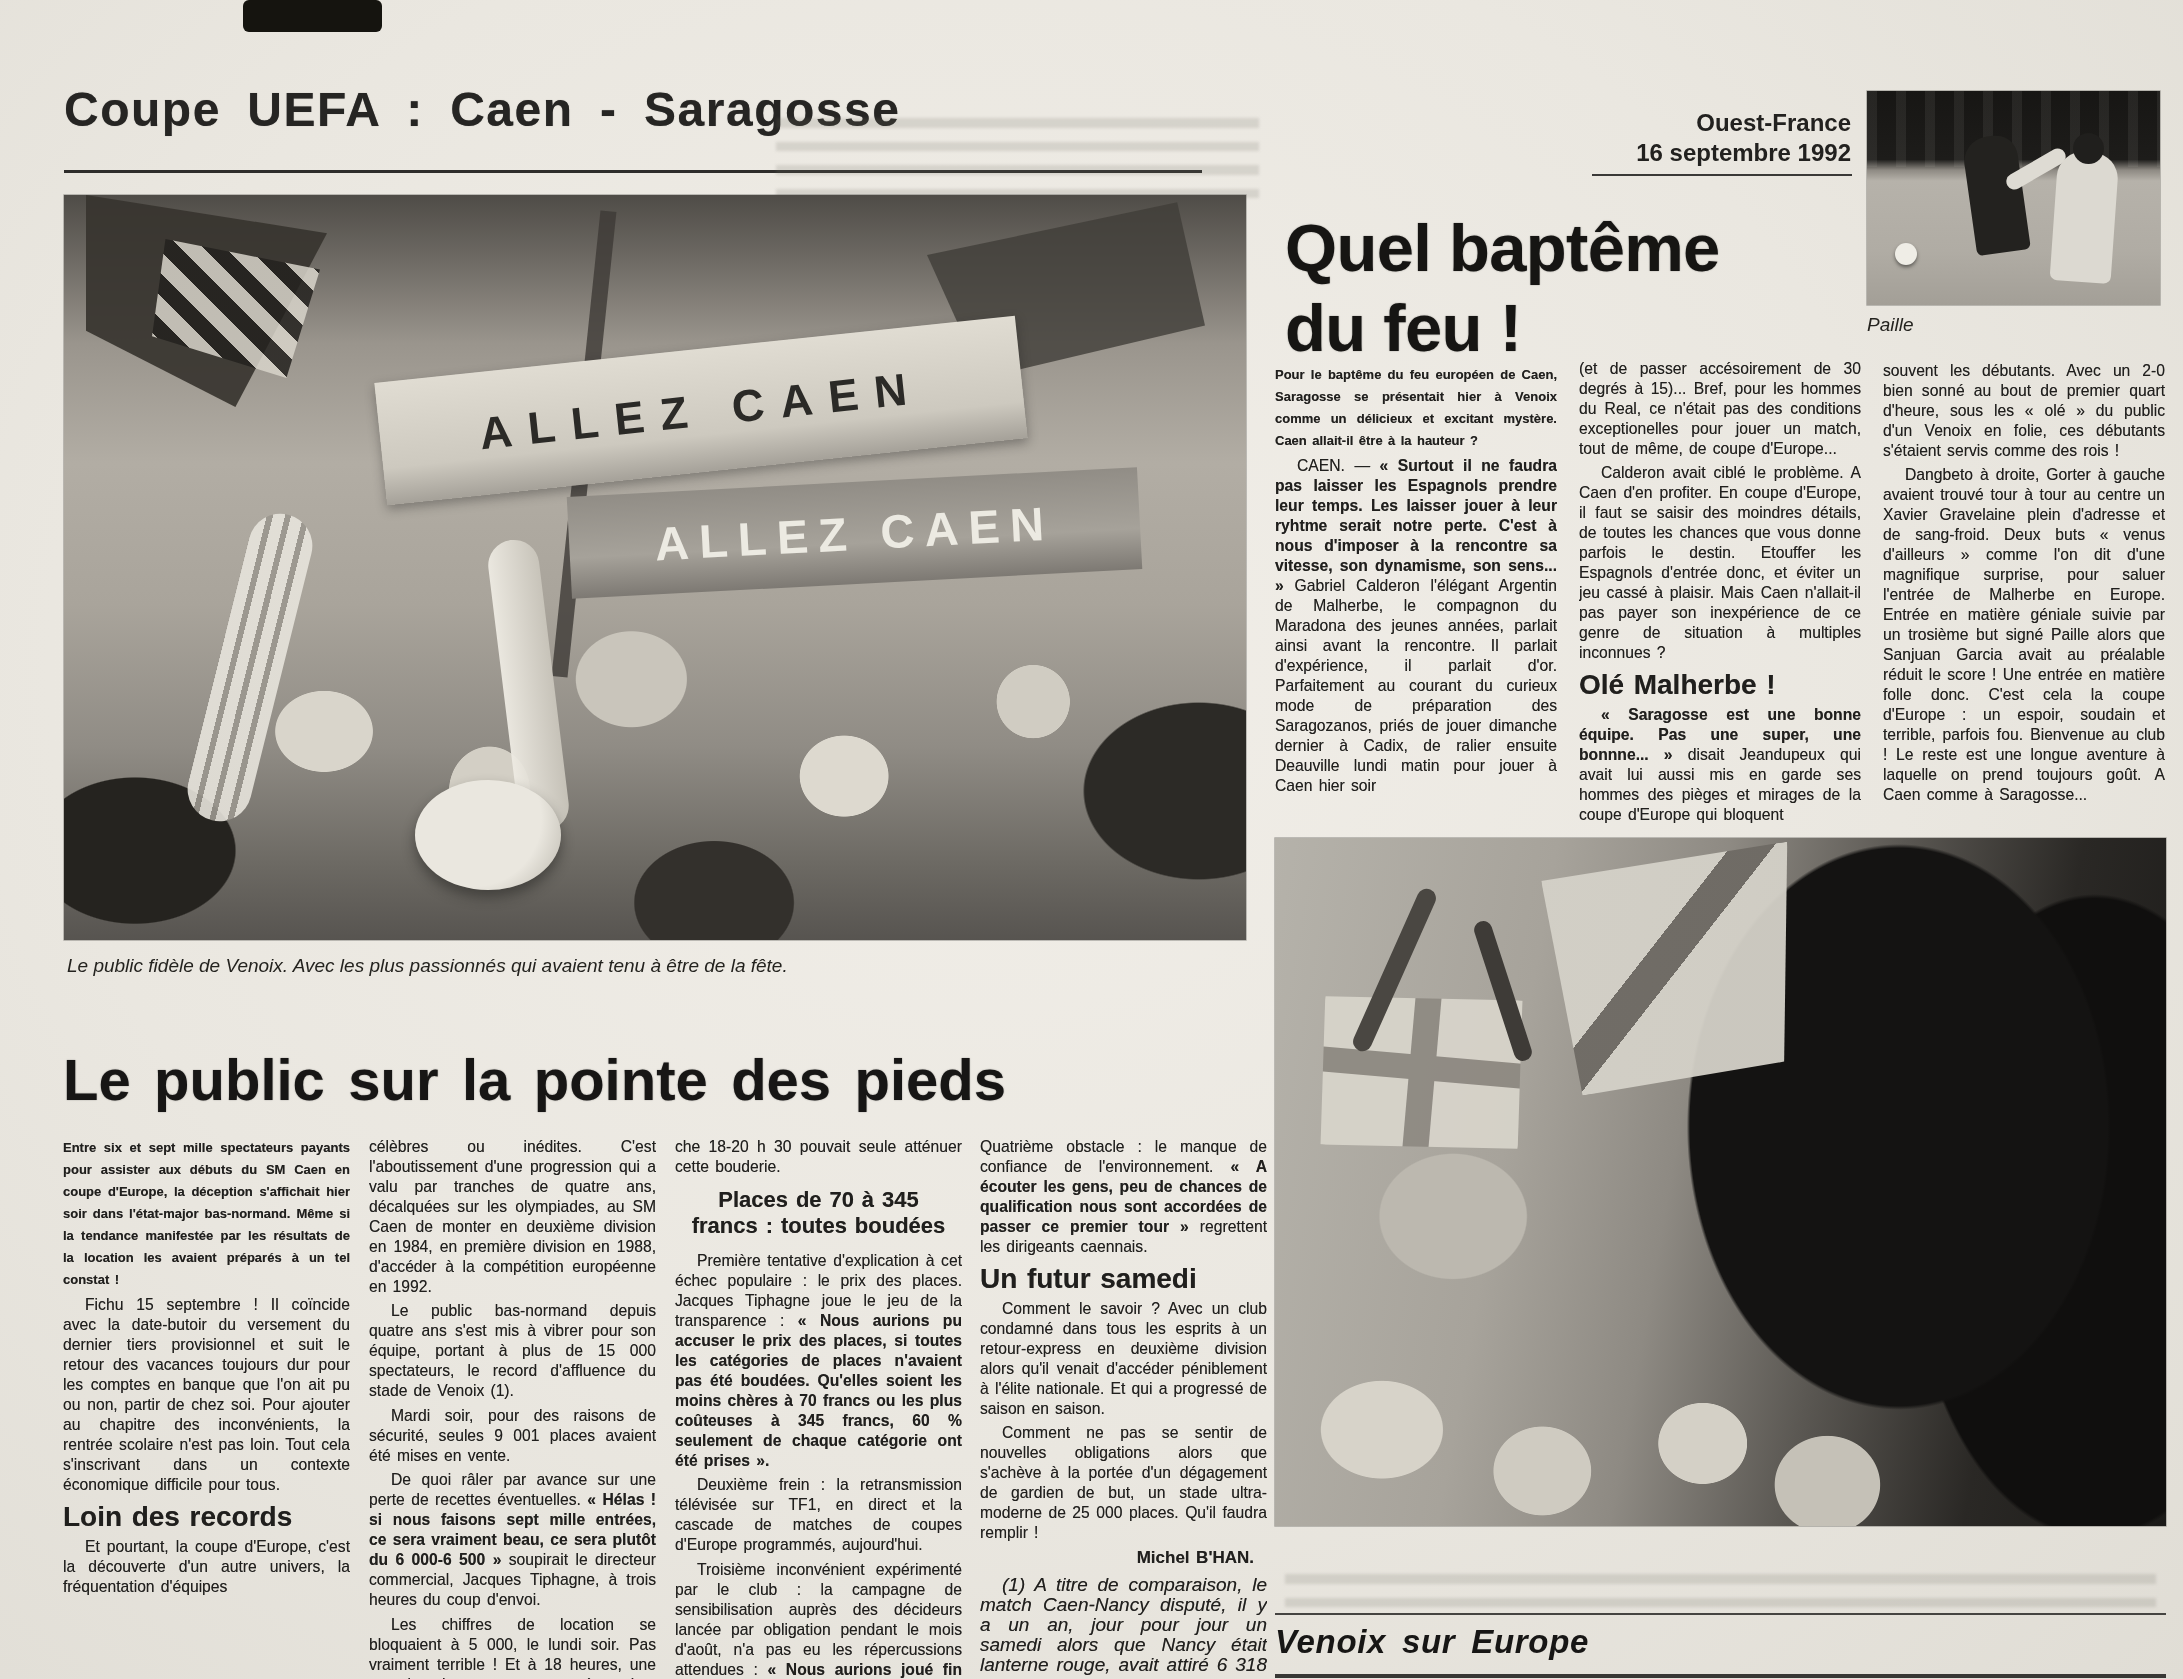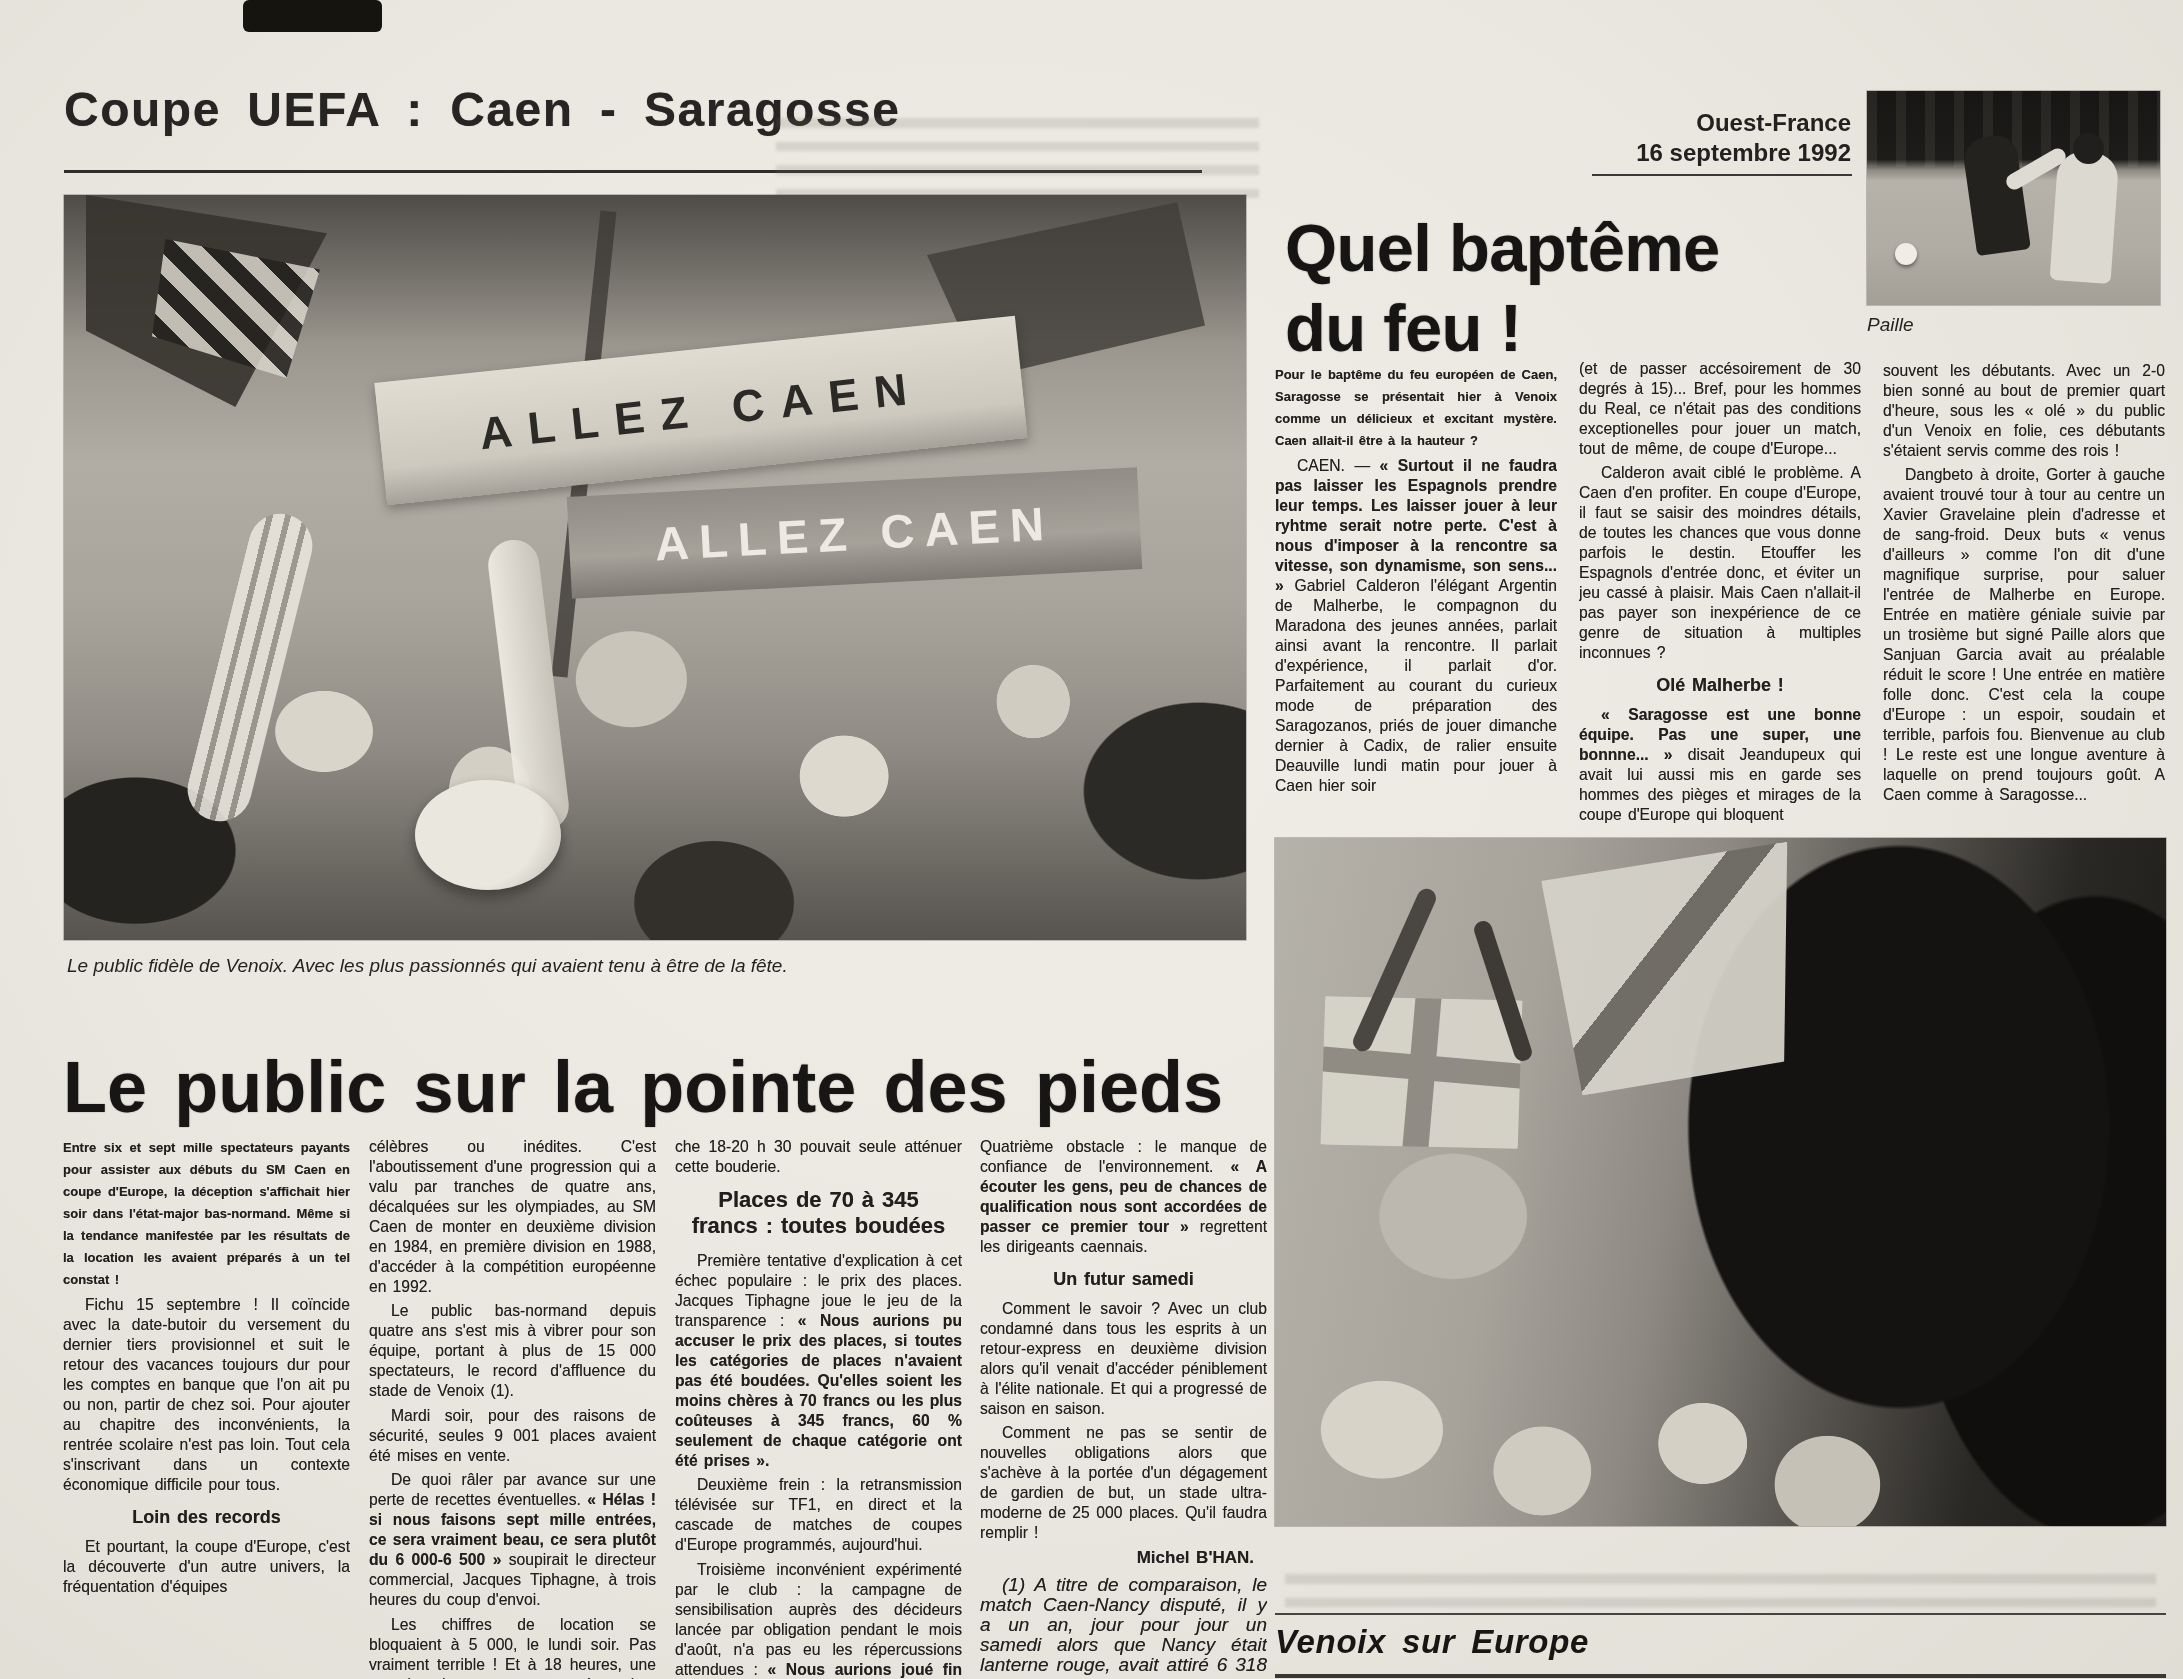--- a/index.html
+++ b/index.html
@@ -7,31 +7,31 @@
         background:radial-gradient(ellipse at 45% 40%, #f1eee8 0%, #eae7e0 55%, #e0ddd5 100%);
         font-family:"Liberation Sans","DejaVu Sans",sans-serif;color:#1c1b19;}
   .abs{position:absolute;}
   
   .kicker{left:64px;top:82px;width:1185px;font-size:48px;font-weight:bold;letter-spacing:1.5px;word-spacing:11.7px;color:#262523;text-shadow:0 0 0.7px rgba(20,20,20,.5);}
   .kicker-rule{left:64px;top:170px;width:1138px;height:2.9px;background:#2e2d2b;}
   .masthead{left:1573px;top:108px;width:278px;text-align:right;font-size:24px;font-weight:bold;line-height:30px;color:#22211f;}
   .masthead-rule{left:1592px;top:174px;width:260px;height:2.2px;background:#3a3937;}
   .main-title{left:1275px;top:198px;width:527px;font-size:67px;line-height:80px;font-weight:bold;color:#161513;letter-spacing:-0.7px;text-shadow:0 0 1.5px rgba(10,10,10,.4);}
   .main-title span{display:block;}
-  .bottom-title{left:63px;top:1046px;width:1215px;font-size:72px;font-weight:bold;letter-spacing:0px;word-spacing:7.3px;color:#171615;text-shadow:0 0 1.5px rgba(10,10,10,.4);}
+  .bottom-title{left:63px;top:1046px;width:1215px;font-size:58px;font-weight:bold;letter-spacing:0px;word-spacing:7.3px;color:#171615;text-shadow:0 0 1.5px rgba(10,10,10,.4);}
   .venoix-rule1{left:1275px;top:1613px;width:891px;height:2.2px;background:#454441;}
   .venoix-rule2{left:1275px;top:1674px;width:891px;height:3.7px;background:#383734;}
   .venoix-title{left:1275px;top:1623px;width:658px;font-size:33px;font-weight:bold;font-style:italic;color:#171615;letter-spacing:0.7px;word-spacing:5.9px;}
   
   .col{position:absolute;overflow:hidden;text-align:justify;font-size:15.7px;line-height:20px;word-spacing:1.8px;color:#201f1d;text-shadow:0 0 0.4px rgba(30,30,30,.55);}
   .col p{margin:0 0 4.4px 0;}
   .col p.ind{text-indent:22px;}
   .intro{font-weight:bold;font-size:13px;line-height:22px;margin:0 0 10.2px 0;}
   .b{font-weight:bold;}
-  .subhead{font-weight:bold;font-size:18px;text-align:center;margin:11.7px 0 10.2px 0;text-indent:0 !important;}
+  .subhead{font-weight:bold;font-size:28px;text-align:left;margin:11.7px 0 10.2px 0;text-indent:0 !important;}
   .subhead2{font-weight:bold;font-size:22px;line-height:26px;text-align:center;margin:10.2px 0 11.7px 0;}
   .signature{text-align:right;font-weight:bold;font-size:17px;margin:2.9px 13px 7.3px 0;}
   .footnote{font-style:italic;font-size:19px;line-height:20px;}
   .caption{font-style:italic;font-size:19px;line-height:25px;color:#24231f;}
   
   .photo{position:absolute;overflow:hidden;box-shadow:0 0 0 0.7px rgba(60,60,55,.4);}
   .photo-left{left:64px;top:195px;width:1182px;height:745px;
     background:
       radial-gradient(ellipse 161px 117px at 6% 88%, #25231f 0 62%, transparent 63%),
       radial-gradient(ellipse 190px 146px at 96% 80%, #2c2a26 0 60%, transparent 61%),

